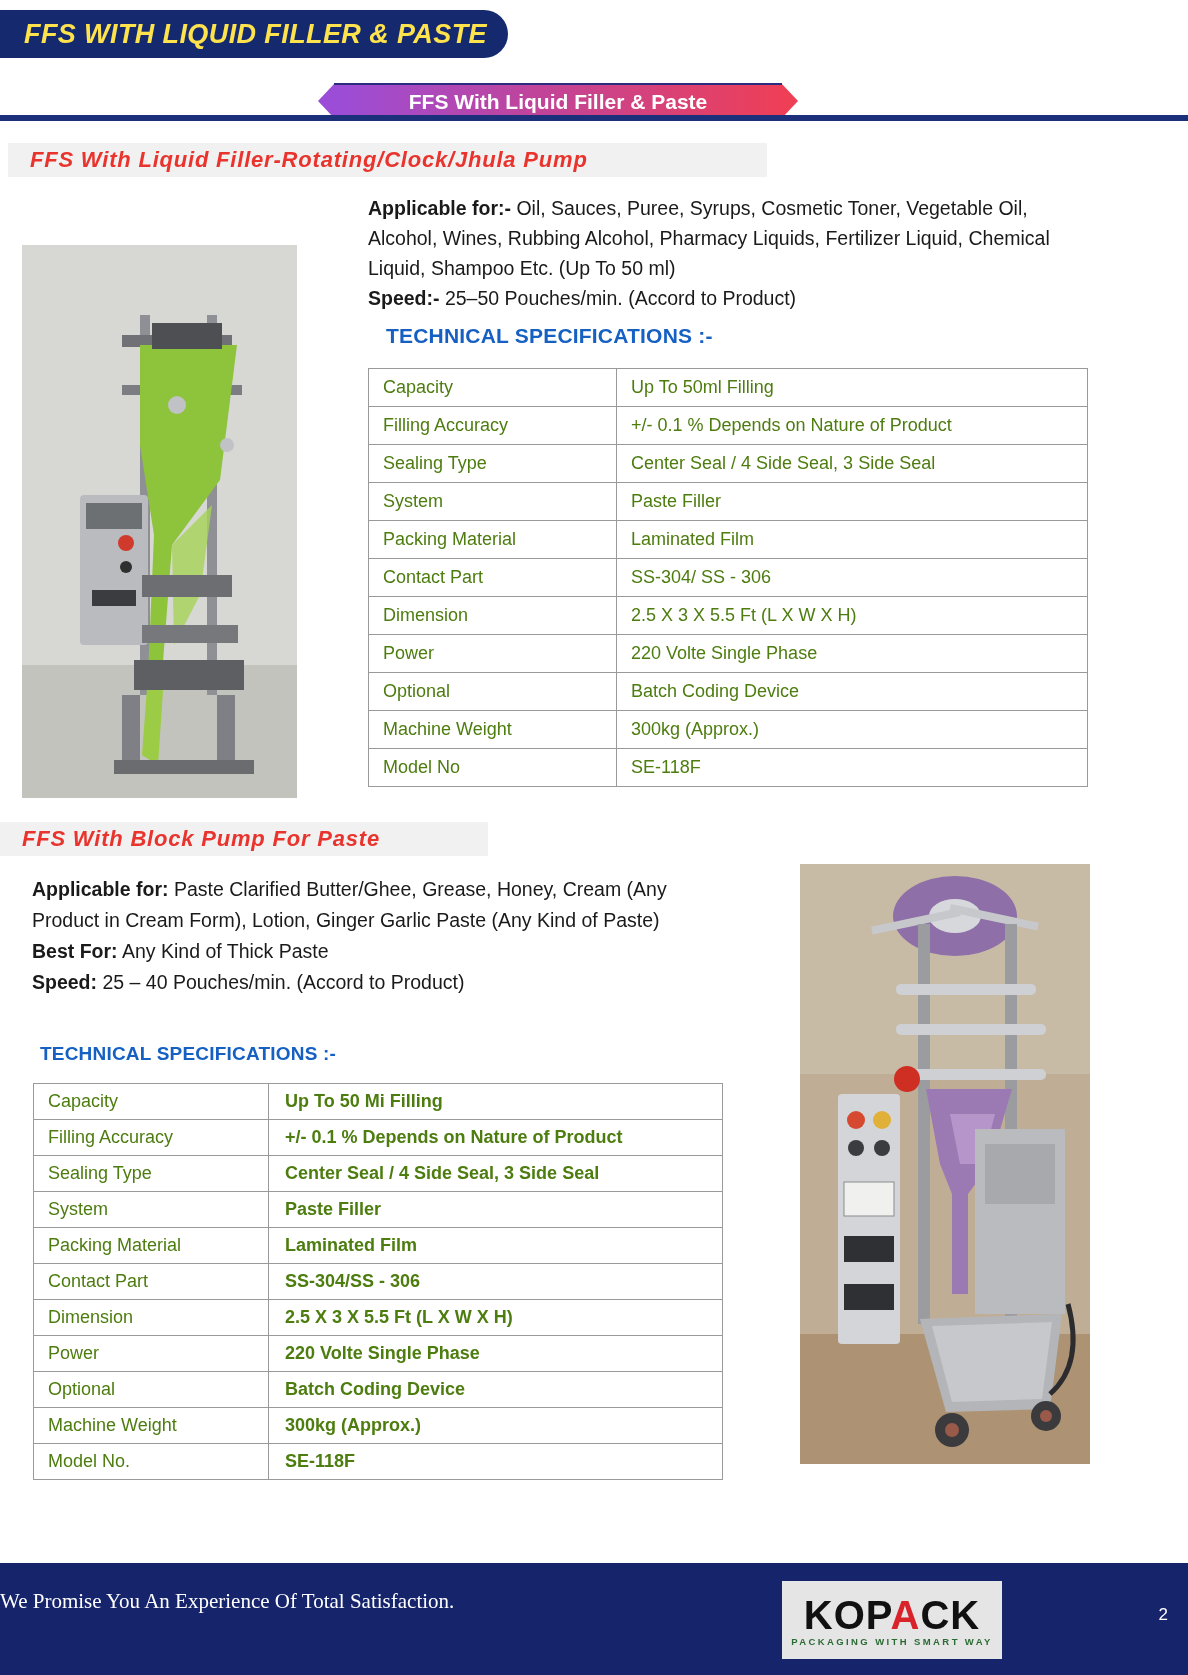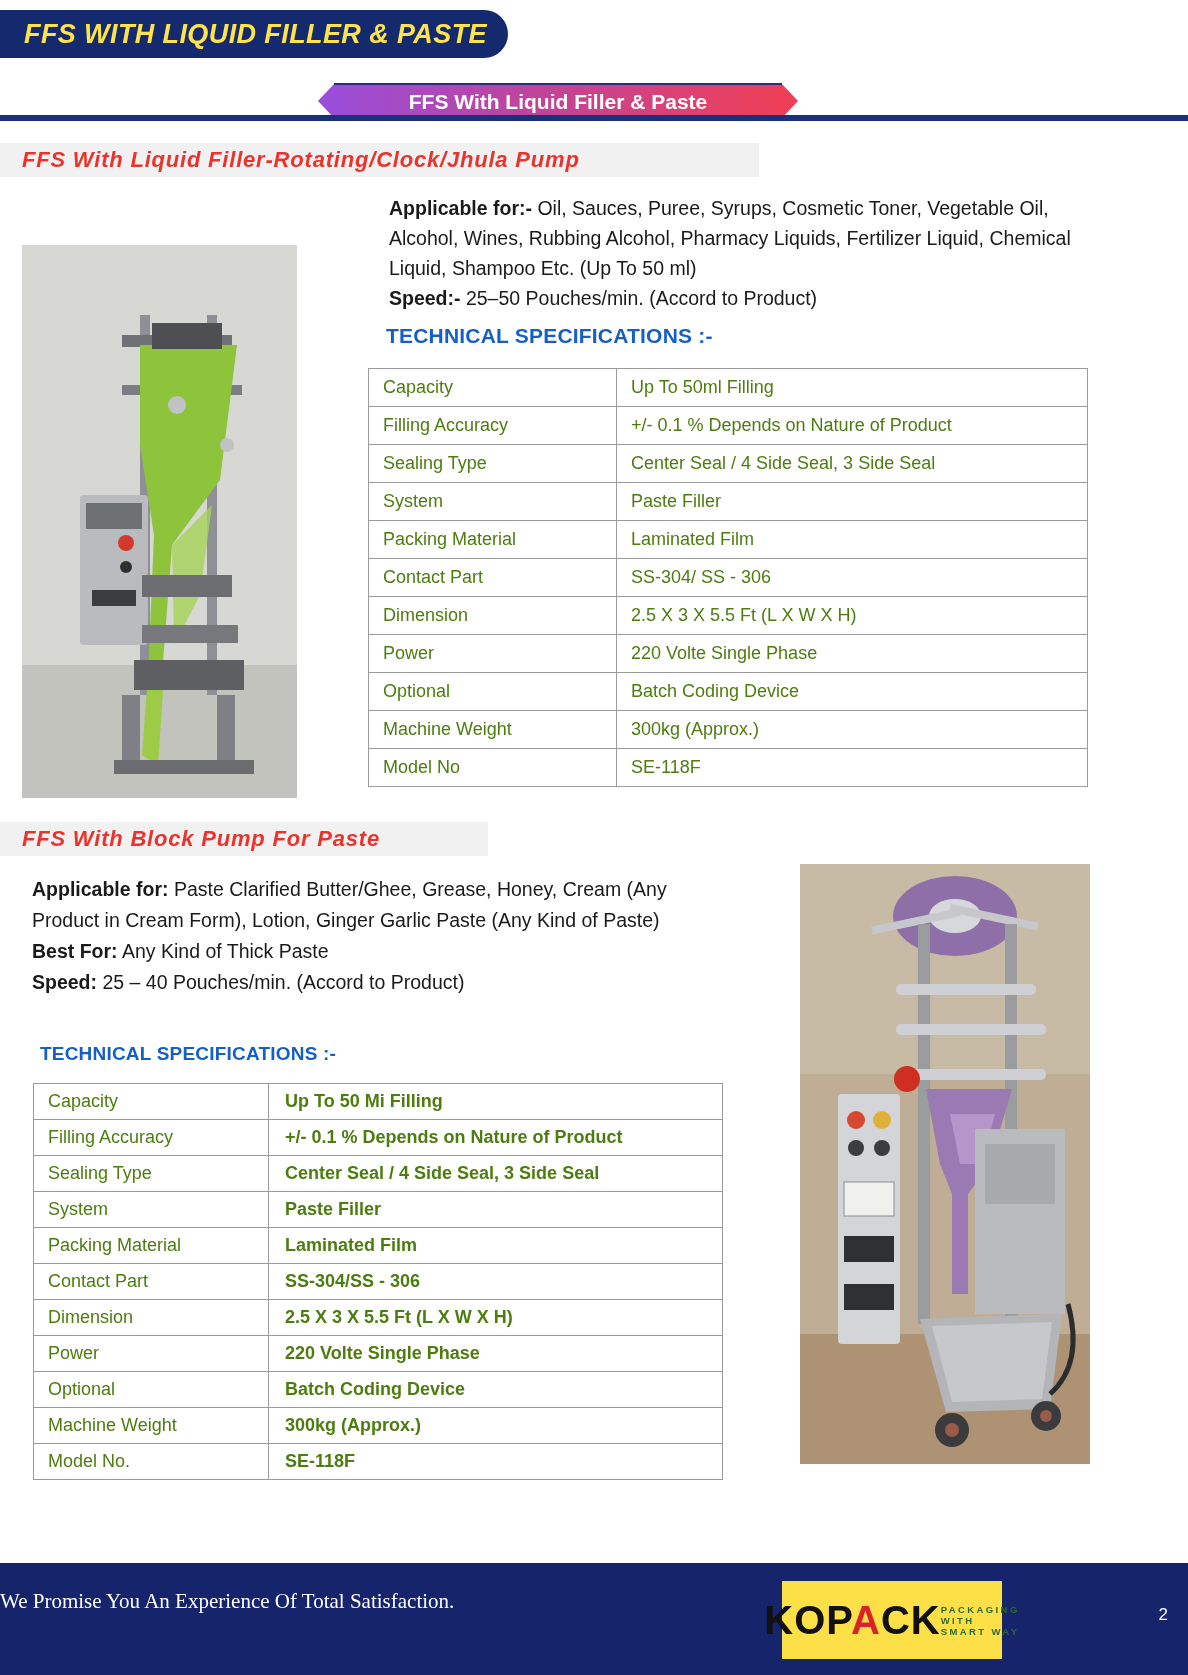--- a/index.html
+++ b/index.html
@@ -101,42 +101,42 @@
     align-items: center;
     padding: 4px 18px 4px 22px;
   }
   .sec-tag span {
     color: #e8342d;
     font-size: 22px;
     font-weight: bold;
     font-style: italic;
     letter-spacing: 0.8px;
   }
-  #sec-tag-1 { top: 143px; left: 0; width: 759px; height: 34px; }
+  #sec-tag-1 { top: 143px; left: 8px; width: 759px; height: 34px; }
   #sec-tag-2 { top: 822px; left: 0; width: 488px; height: 34px; }
 
   
   .img1 {
     position: absolute;
     top: 245px; left: 22px;
     width: 275px; height: 553px;
     background: linear-gradient(160deg,#dfe0dc 0%, #cfd0cb 40%, #b9bab5 100%);
     overflow: hidden;
   }
   .img2 {
     position: absolute;
     top: 864px; left: 800px;
     width: 290px; height: 600px;
     background: linear-gradient(170deg,#c9b79f 0%, #b9a387 55%, #9d8568 100%);
     overflow: hidden;
   }
 
   .desc1 {
     position: absolute;
-    top: 193px; left: 389px;
+    top: 193px; left: 368px;
     width: 730px;
     font-size: 19.5px;
     line-height: 30px;
     color: #1a1a1a;
   }
   .desc1 b, .desc2 b { font-weight: bold; }
 
   .tech-head {
     position: absolute;
     color: #1560c2;
@@ -193,22 +193,23 @@
     width: 860px;
     color: #ffffff;
     font-family: "Liberation Serif", serif;
     font-size: 21px;
     line-height: 33px;
   }
   .footer-logo {
     position: absolute;
     top: 18px; left: 782px;
     width: 220px; height: 78px;
-    background: #fde047;
+    background: #e5e5e5;
     display: flex;
+    flex-direction: column;
     align-items: center;
     justify-content: center;
   }
   .logo-main {
     font-size: 40px;
     font-weight: bold;
     letter-spacing: 1px;
     color: #111111;
     line-height: 42px;
   }

